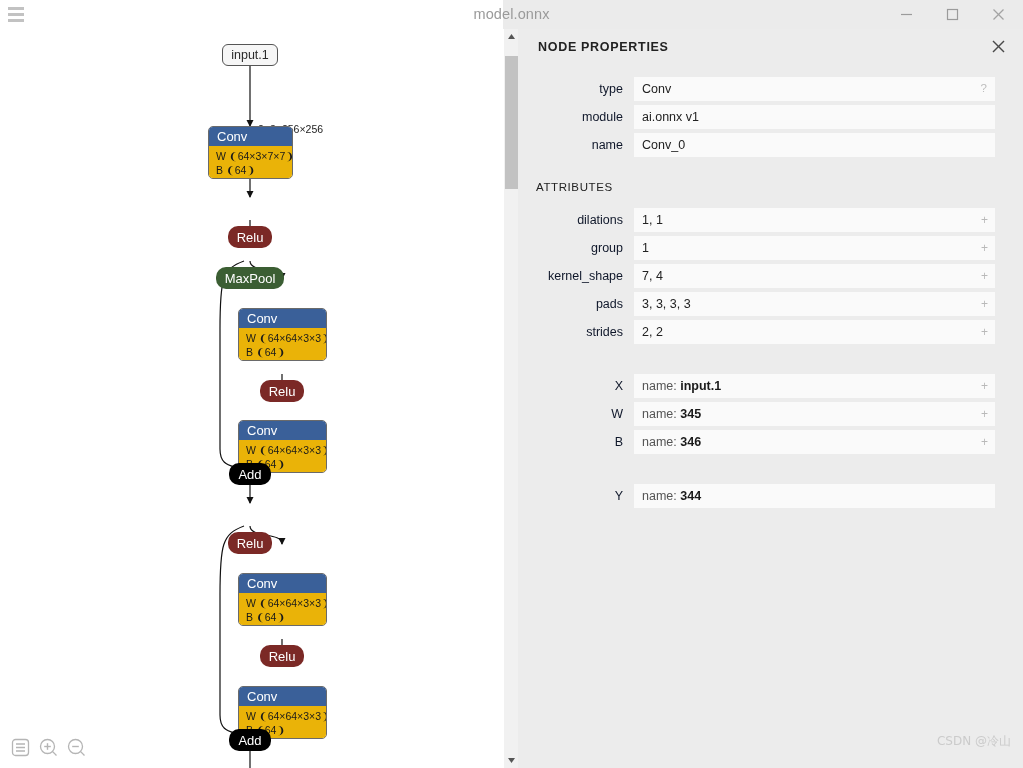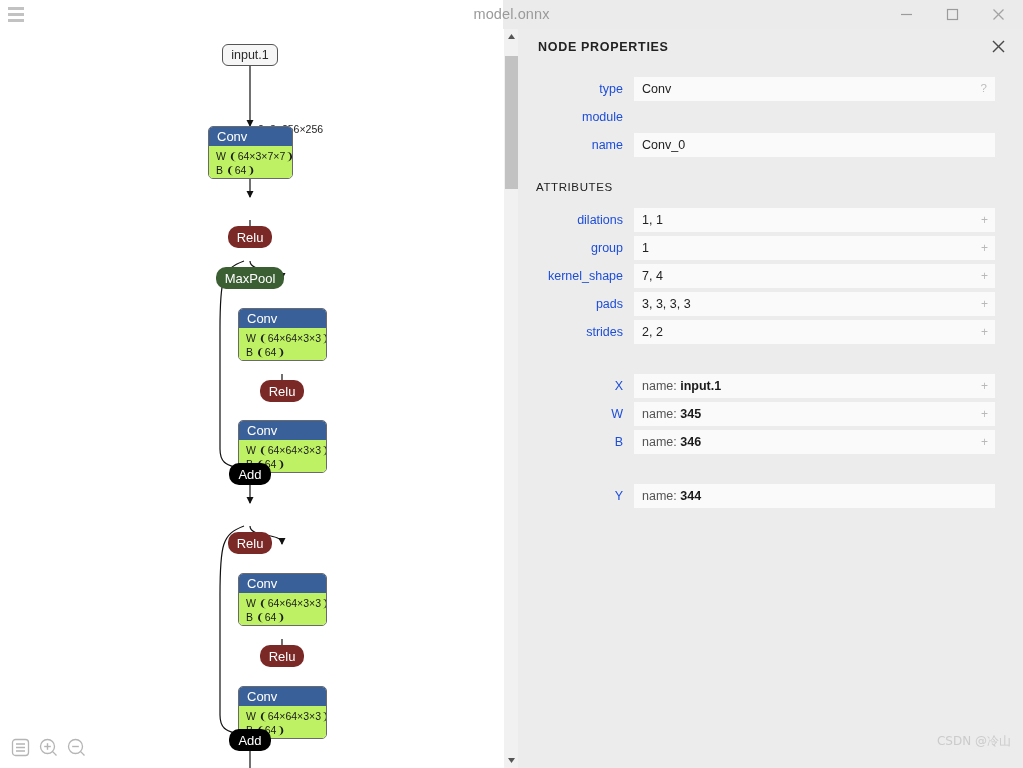--- a/index.html
+++ b/index.html
@@ -65,21 +65,21 @@
     font-size: 13px; color: #ffffff;
   }
   .node-conv {
     position: absolute; border-radius: 5px; overflow: hidden;
     background: #ffffff; border: 1px solid #6a6a6a;
   }
   .node-conv .hdr {
     height: 19px; line-height: 19px; padding-left: 8px;
     font-size: 13px; color: #ffffff; background: #3a6099;
   }
-  .node-conv .body { padding: 3px 7px 4px 7px; background: #bef264; }
+  .node-conv .body { padding: 3px 7px 4px 7px; background: #eab308; }
   .node-conv .row {
     font-size: 10.5px; color: #1a1a1a; line-height: 14px; white-space: nowrap;
   }
 
   .edge-label {
     position: absolute; font-size: 10.5px; color: #222; white-space: nowrap; margin-top: 32px;
   }
 
   
   #canvas-toolbar {
@@ -131,21 +131,21 @@
   .section-title {
     font-size: 11.5px; font-weight: normal; color: #222;
     letter-spacing: .6px;
     margin: 0 0 9px 18px;
   }
   .prop-row {
     display: flex; align-items: center; height: 24px; margin-bottom: 4px;
   }
   .prop-label {
     width: 116px; text-align: right; padding-right: 11px;
-    font-size: 12.5px; color: #1d4ed8; white-space: nowrap;
+    font-size: 12.5px; color: #0f172a; white-space: nowrap;
   }
   .prop-value {
     position: relative;
     width: 361px; height: 24px; background: #fafafa;
     display: flex; align-items: center;
     padding: 0 8px;
     font-size: 12.5px; color: #222;
   }
   .prop-value .plus {
     position: absolute; right: 7px; top: 50%; transform: translateY(-50%);
@@ -370,20 +370,23 @@
     <div style="padding-top:12px;">
       <div class="prop-row">
         <div class="prop-label">type</div>
         <div class="prop-value">
           <span>Conv</span>
           <span class="qmark">?</span>
         </div>
       </div>
       <div class="prop-row">
         <div class="prop-label">module</div>
+        <div class="prop-value">
+          <span>ai.onnx v1</span>
+        </div>
       </div>
       <div class="prop-row">
         <div class="prop-label">name</div>
         <div class="prop-value">
           <span>Conv_0</span>
         </div>
       </div>
     </div>
 
     <div class="spacer-20"></div>

